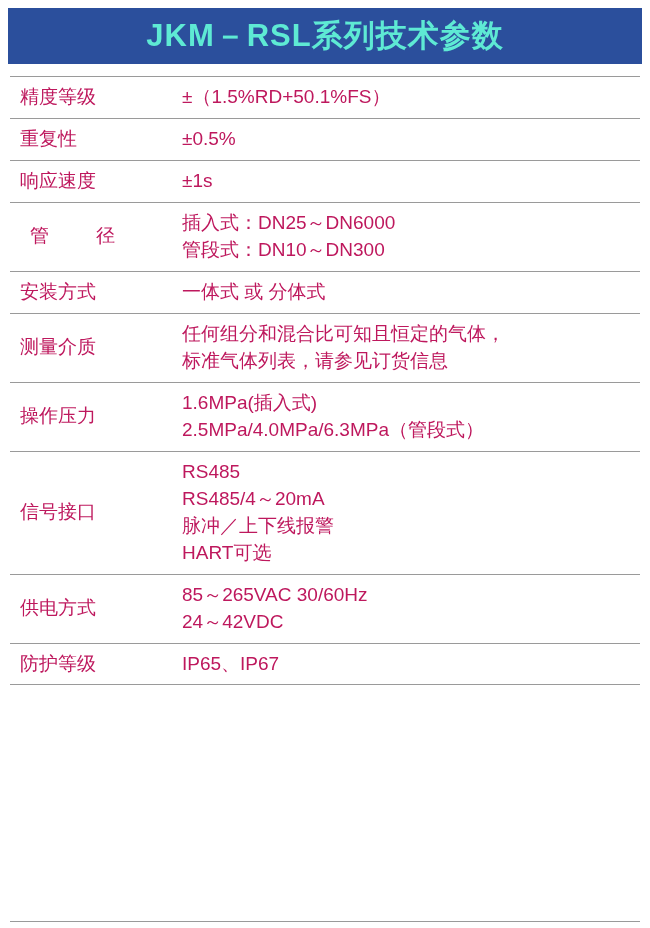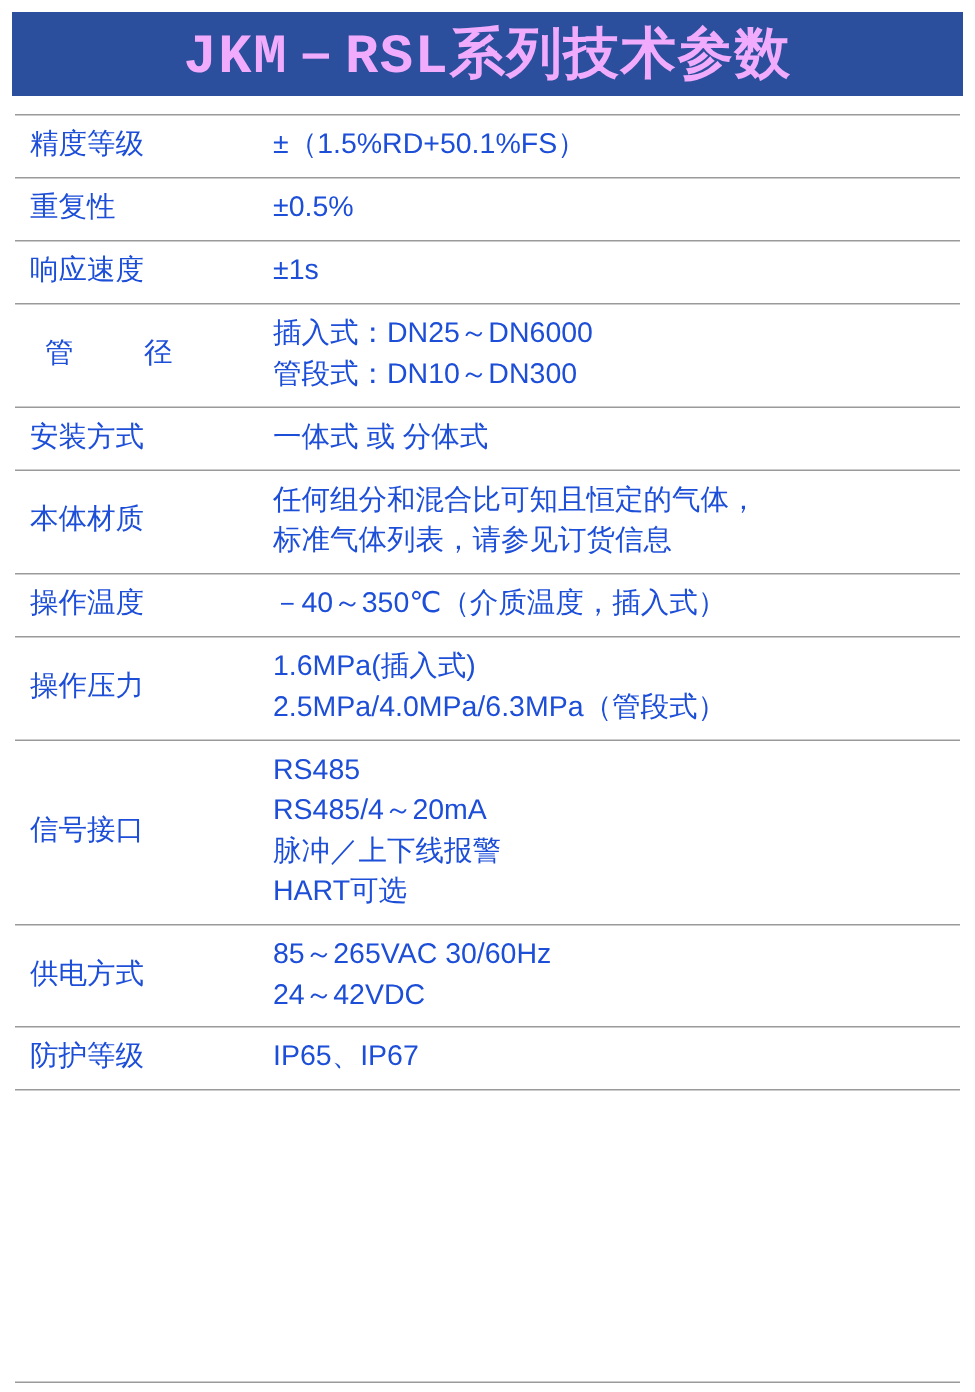--- a/index.html
+++ b/index.html
@@ -22,44 +22,44 @@
   }
   .title-bar {
     margin: 8px 8px 0 8px;
     height: 56px;
     background: #2b4f9c;
     display: flex;
     align-items: center;
     justify-content: center;
   }
   .title-text {
-    color: #f0abfc;
-    font-size: 37px;
+    color: #5eead4;
+    font-size: 31px;
     font-weight: bold;
     letter-spacing: 1px;
-    font-family: Liberation Mono, monospace;
+    font-family: Liberation Sans, sans-serif;
     white-space: nowrap;
   }
   .spec-table {
     margin: 12px 10px 0 10px;
     width: 630px;
     border-collapse: collapse;
     table-layout: fixed;
   }
   .spec-table tr {
     border-bottom: 1px solid #9a9a9a;
   }
   .spec-table tr:first-child {
     border-top: 1px solid #9a9a9a;
   }
   .spec-table td {
     vertical-align: middle;
     padding: 7px 0 7px 0;
     font-size: 19px;
-    color: #1d4ed8;
+    color: #be185d;
     line-height: 1.42;
   }
   td.label {
     width: 150px;
     padding-left: 10px;
     padding-right: 6px;
     font-size: 19px;
     white-space: nowrap;
   }
   td.value {
@@ -119,30 +119,24 @@
             <span class="value-line">管段式：DN10～DN300</span>
           </td>
         </tr>
         <tr>
           <td class="label"><span>安装方式</span></td>
           <td class="value">
             <span class="value-line">一体式 或 分体式</span>
           </td>
         </tr>
         <tr>
-          <td class="label"><span>本体材质</span></td>
+          <td class="label"><span>测量介质</span></td>
           <td class="value">
             <span class="value-line">任何组分和混合比可知且恒定的气体，</span>
             <span class="value-line">标准气体列表，请参见订货信息</span>
-          </td>
-        </tr>
-        <tr>
-          <td class="label"><span>操作温度</span></td>
-          <td class="value">
-            <span class="value-line">－40～350℃（介质温度，插入式）</span>
           </td>
         </tr>
         <tr>
           <td class="label"><span>操作压力</span></td>
           <td class="value">
             <span class="value-line">1.6MPa(插入式)</span>
             <span class="value-line">2.5MPa/4.0MPa/6.3MPa（管段式）</span>
           </td>
         </tr>
         <tr>

